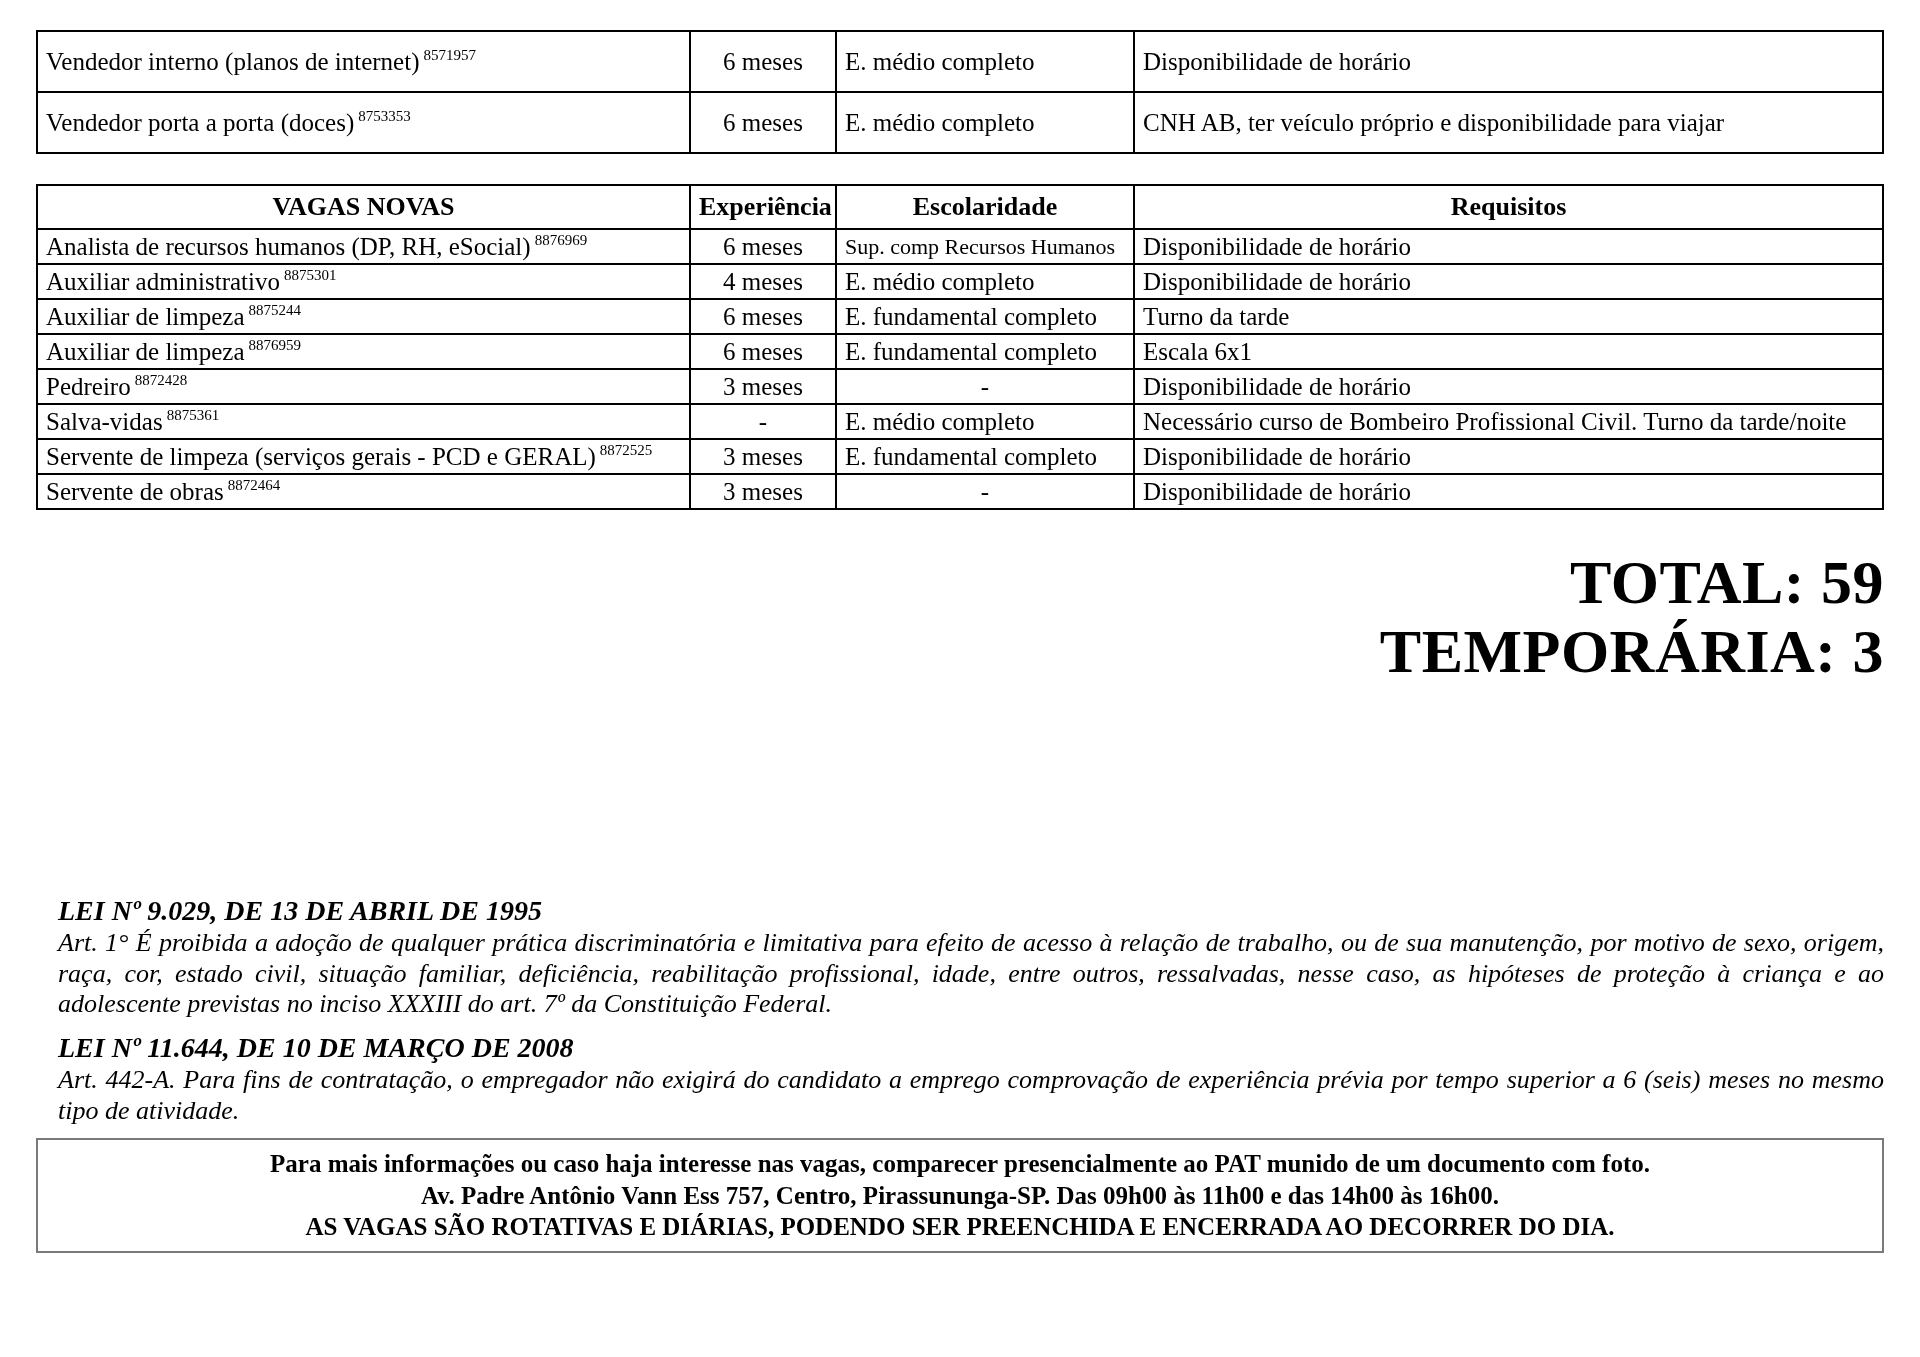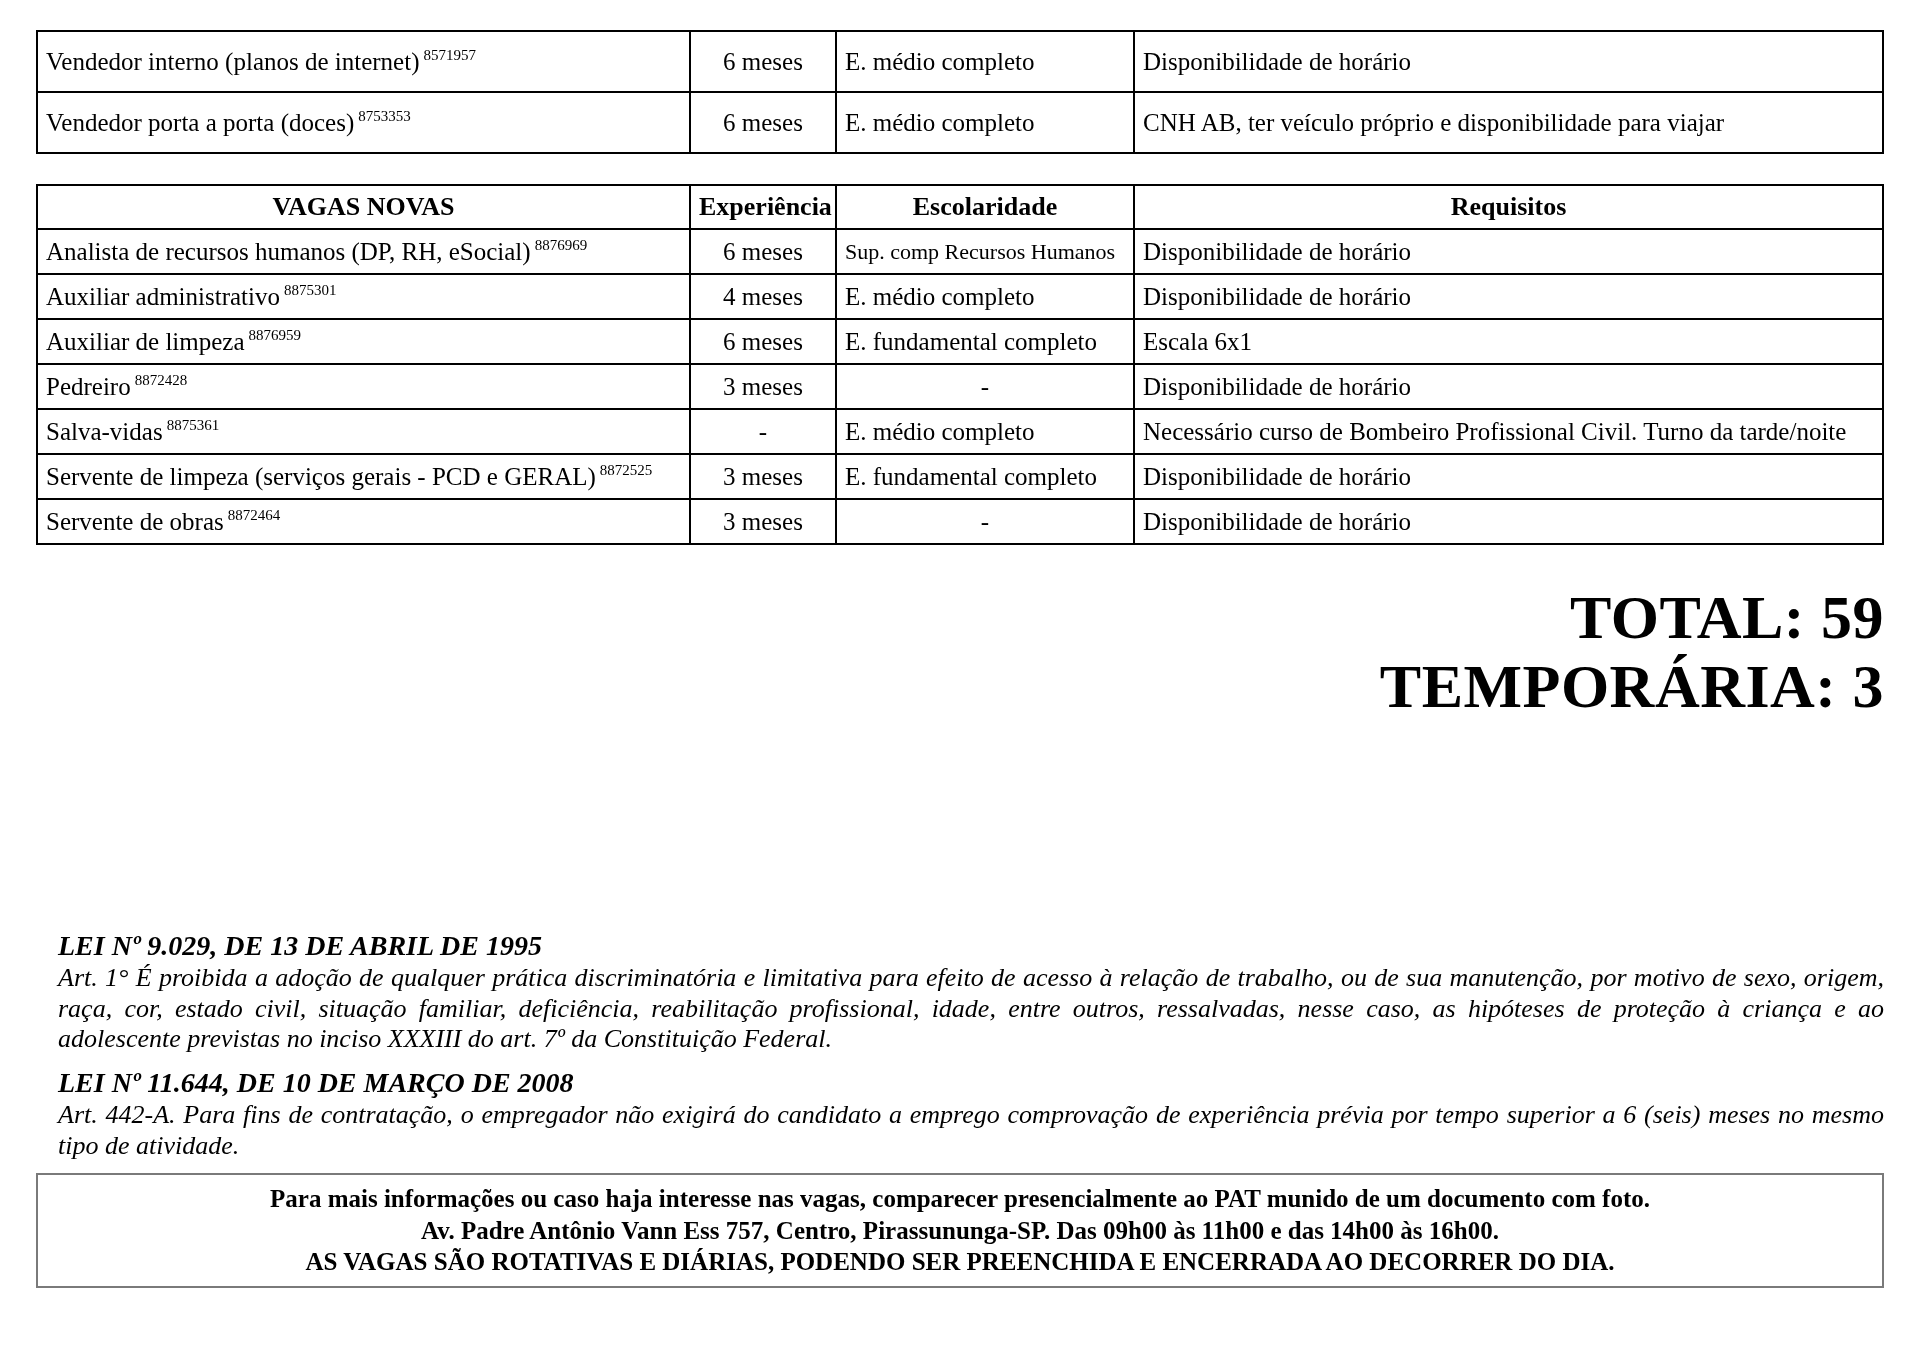--- a/index.html
+++ b/index.html
@@ -21,21 +21,21 @@
     border: 2px solid #000;
     font-size: 25px;
     padding: 0 8px;
     overflow: hidden;
     white-space: nowrap;
   }
   .t1 { margin-top: 30px; }
   .t1 td { height: 61px; }
   .t2 { margin-top: 30px; }
   .t2 thead th { height: 44px; font-weight: bold; font-size: 26px; text-align: center; border-radius: 8px; }
-  .t2 tbody td { height: 45px; }
+  .t2 tbody td { height: 35px; }
 
   .col-title { width: 653px; }
   .col-exp   { width: 146px; }
   .col-edu   { width: 298px; }
   .col-req   { width: auto;  }
 
   td.c-title { text-align: left; }
   td.c-exp   { text-align: center; }
   td.c-edu   { text-align: left; }
   td.c-edu.dash { text-align: center; }
@@ -133,20 +133,26 @@
           <td class="c-edu tight">Sup. comp Recursos Humanos</td>
           <td class="c-req">Disponibilidade de horário</td>
         </tr>
         <tr>
           <td class="c-title"><span>Auxiliar administrativo</span><sup class="code">8875301</sup></td>
           <td class="c-exp">4 meses</td>
           <td class="c-edu">E. médio completo</td>
           <td class="c-req">Disponibilidade de horário</td>
         </tr>
         <tr>
+          <td class="c-title"><span>Auxiliar de limpeza</span><sup class="code">8875244</sup></td>
+          <td class="c-exp">6 meses</td>
+          <td class="c-edu">E. fundamental completo</td>
+          <td class="c-req">Turno da tarde</td>
+        </tr>
+        <tr>
           <td class="c-title"><span>Auxiliar de limpeza</span><sup class="code">8876959</sup></td>
           <td class="c-exp">6 meses</td>
           <td class="c-edu">E. fundamental completo</td>
           <td class="c-req">Escala 6x1</td>
         </tr>
         <tr>
           <td class="c-title"><span>Pedreiro</span><sup class="code">8872428</sup></td>
           <td class="c-exp">3 meses</td>
           <td class="c-edu dash">-</td>
           <td class="c-req">Disponibilidade de horário</td>

